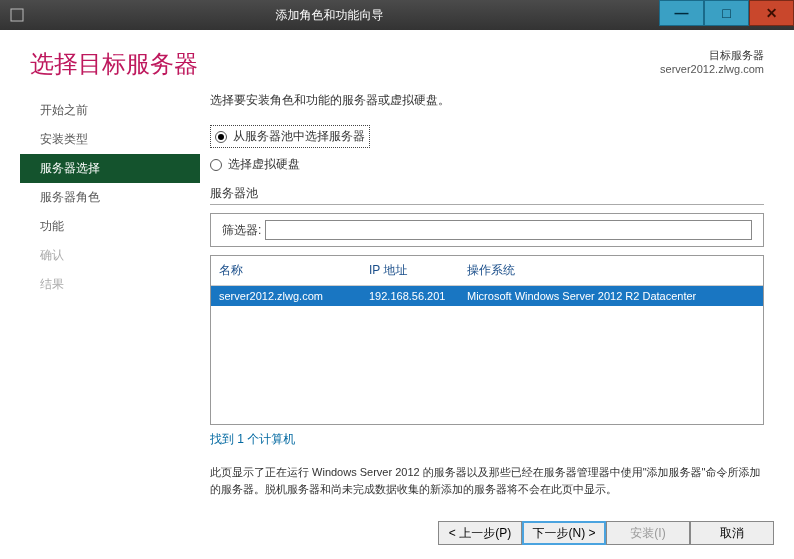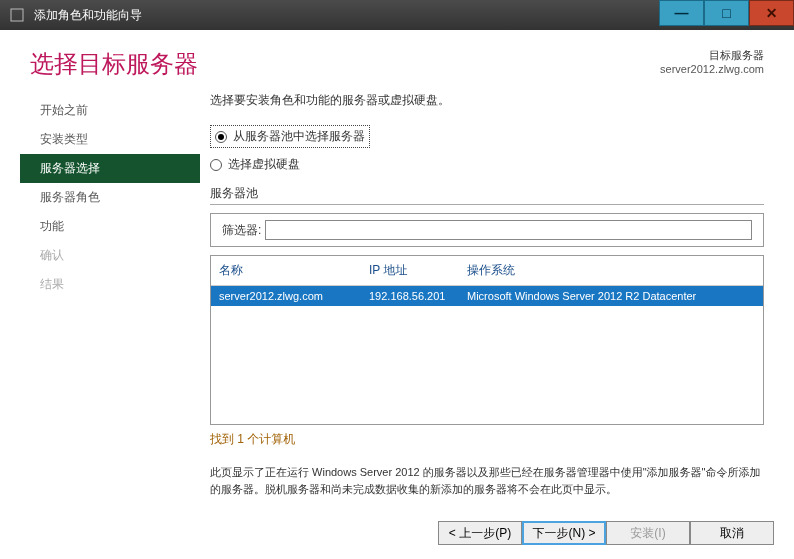--- a/index.html
+++ b/index.html
@@ -1,20 +1,20 @@
 <!DOCTYPE html>
 <html><head>
 <meta charset="utf-8">
 <style>
   * { margin: 0; padding: 0; box-sizing: border-box; font-family: "Microsoft YaHei", "Segoe UI", sans-serif; }
   body { background: #fff; width: 794px; height: 559px; overflow: hidden; }
 
   .titlebar { height: 30px; background: linear-gradient(to bottom,#4b4b4b,#333); display: flex; align-items: center; color: #fff; }
   .titlebar .icon-box { width: 34px; height: 30px; display: flex; align-items:center; justify-content:center; }
-  .titlebar .title { flex: 1; text-align: left; font-size: 12px; padding-right: 34px; }
+  .titlebar .title { flex: 1; text-align: center; font-size: 12px; padding-right: 34px; }
   .winbtns { display: flex; }
   .winbtn { width: 45px; height: 26px; display:flex; align-items:center; justify-content:center; font-size: 14px; font-weight: bold; margin-top: -4px; }
   .winbtn.min, .winbtn.max { background:#3aa0c4; color:#002b3d; border:1px solid #1a6a8a; }
   .winbtn.close { background:#c9472c; color:#3b0e02; border:1px solid #7a2a18; }
 
   .content { position: relative; height: calc(100% - 30px); background: #fff; padding: 0; }
 
   .header-row { padding: 18px 30px 6px 30px; display:flex; justify-content:space-between; align-items: flex-start; }
   .page-title { font-size: 24px; color:#be185d; font-weight: 400; }
   .target-block { text-align: right; font-size: 11px; color:#555; line-height: 1.3; }
@@ -42,21 +42,21 @@
   .filter-row input { flex:1; border:1px solid #888; height:20px; font-size:12px; padding:0 4px; background:#fff; }
 
   .table-box { border:1px solid #999; height: 170px; overflow: hidden; background:#fff; }
   .thead { display:flex; font-size:12px; color:#1a4e8a; padding:6px 8px; border-bottom:1px solid #ccc;align-items:center; }
   .col-name { width:150px; }
   .col-ip { width:98px; }
   .col-os { flex:1; }
   .trow { display:flex; font-size:11px; padding:4px 8px; }
   .trow.selected { background:#1976c2; color:#fff; }
 
-  .found { font-size:12px; color:#a16207; margin-top:6px; }
+  .found { font-size:12px; color:#0369a1; margin-top:6px; }
   .foot-note { font-size:11px; color:#333; margin-top:16px; line-height:1.5; }
 
   .button-bar { position:absolute; bottom:14px; right:20px; display:flex; gap:0; }
   .btn { min-width:84px; height:24px; border:1px solid #888; background:#eee; font-size:12px; display:flex; align-items:center; justify-content:center; cursor:pointer; }
   .btn.highlight { border:2px solid #4aa3df; }
   .btn.disabled { color:#999; }
 </style>
 </head>
 <body>
 

